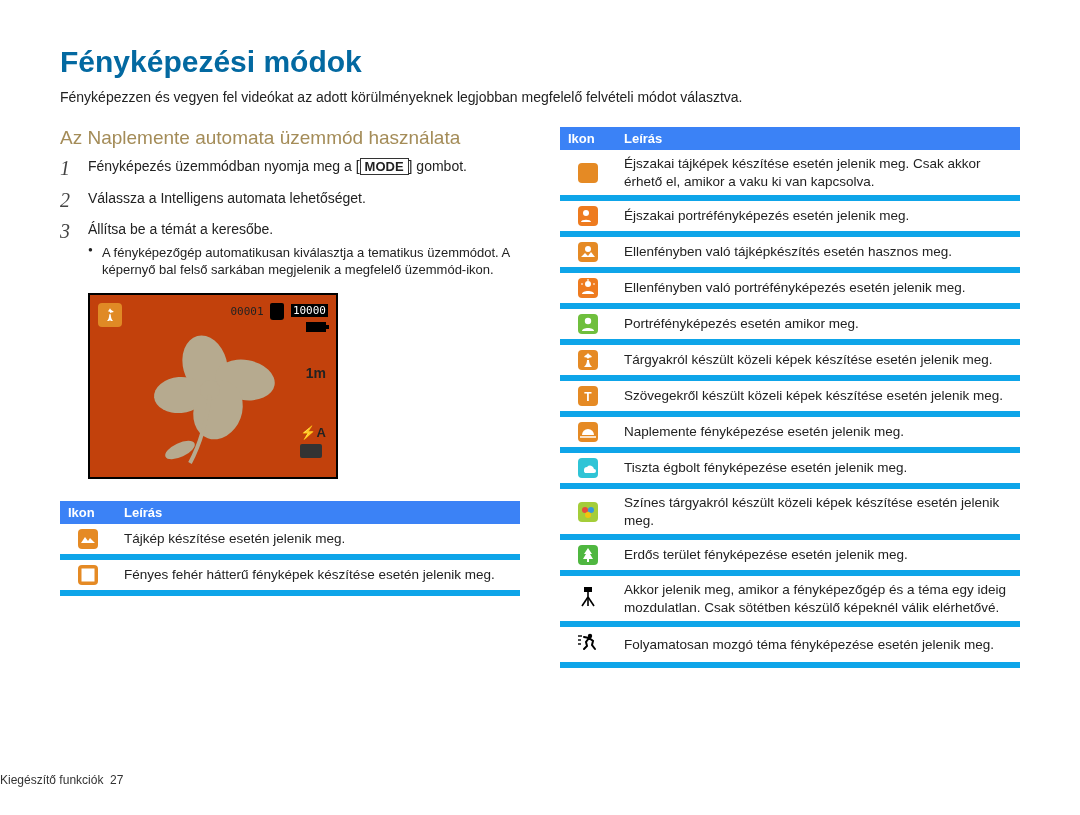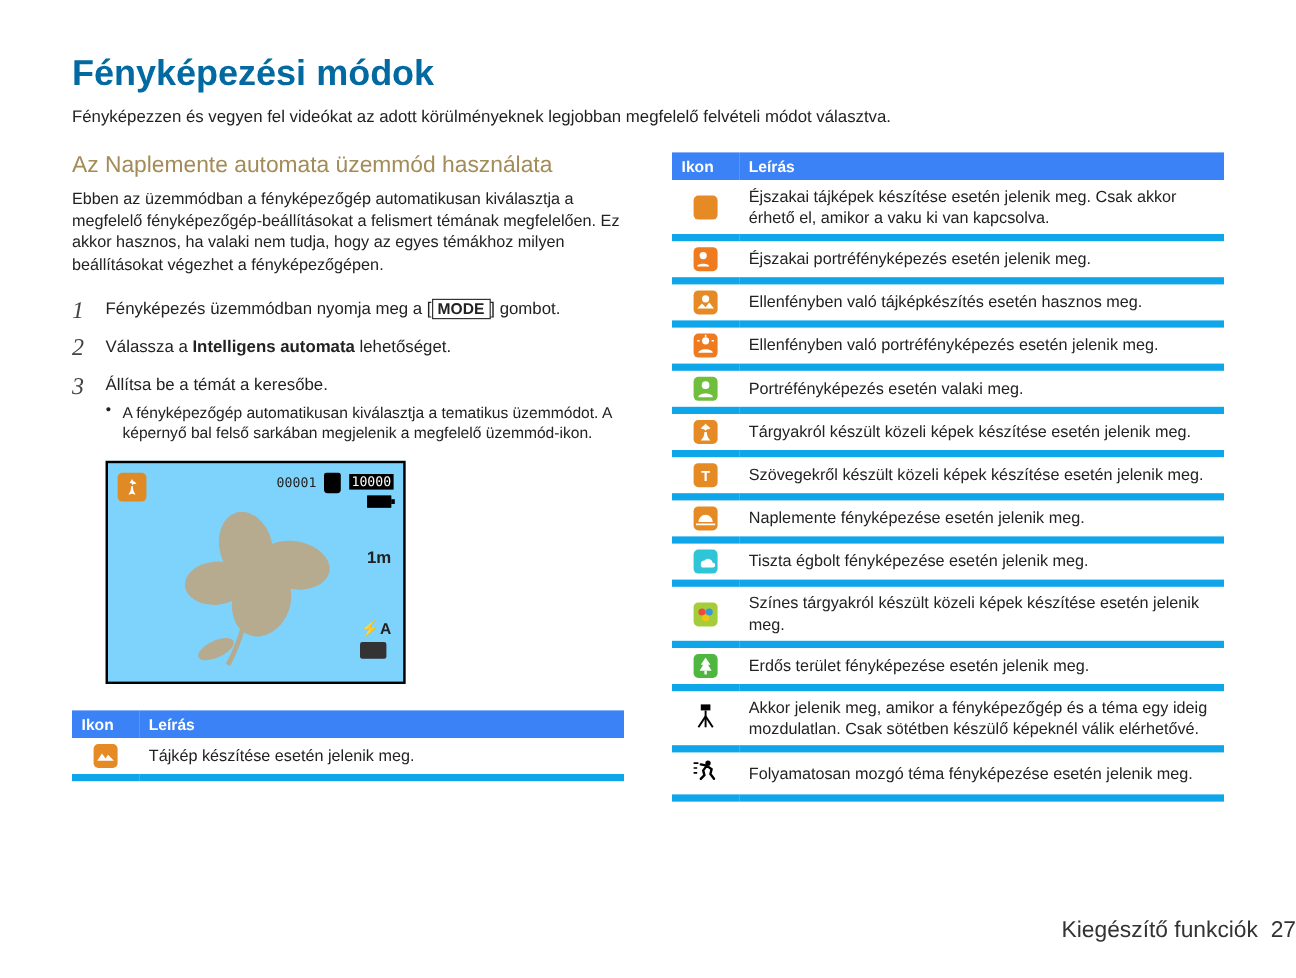--- a/index.html
+++ b/index.html
@@ -60,21 +60,21 @@
     font-style: italic;
     font-size: 20px;
     color: #444;
   }
   span.mode-key {
     border: 1px solid #333;
     padding: 0 4px;
     font-size: 13px;
     font-weight: bold;
   }
-  .bold { font-weight: bold; }
+  .bold { font-weight: normal; }
   ul.bullets {
     list-style: none;
     margin-top: 4px;
   }
   ul.bullets > li {
     position: relative;
     padding-left: 14px;
     font-size: 13px;
     line-height: 1.35;
   }
@@ -87,21 +87,21 @@
   }
 
   
   .preview {
     border: 2px solid #000;
     width: 250px;
     height: 186px;
     margin: 14px 0 22px 28px;
     position: relative;
     padding: 6px;
-    background: #7dd3fc;
+    background: #c2410c;
   }
   .preview .mode-icon {
     position: absolute;
     left: 8px; top: 8px;
     width: 24px; height: 24px;
     background: #e08a25;
     border-radius: 4px;
     display: flex; align-items: center; justify-content: center;
   }
   .preview .flower {
@@ -206,36 +206,35 @@
     color: #000;
     font-size: 18px;
     font-weight: bold;
     line-height: 1;
   }
 
   .footer {
     position: absolute;
     bottom: 28px;
     left: 0; right: 0;
-    text-align: right;
-    font-size: 19px;
+    text-align: left;
+    font-size: 12px;
     color: #333;
   }
 </style>
 </head>
 <body>
 
 <h1 class="main-title">Fényképezési módok</h1>
 <p class="lead">Fényképezzen és vegyen fel videókat az adott körülményeknek legjobban megfelelő felvételi módot választva.</p>
 
 <div class="columns">
 
   <div class="col">
     <h2 class="section-title">Az Naplemente automata üzemmód használata</h2>
-    <p class="section-intro">Ebben az üzemmódban a fényképezőgép automatikusan kiválasztja a megfelelő fényképezőgép-beállításokat a felismert témának megfelelően. Ez akkor hasznos, ha valaki nem tudja, hogy az egyes témákhoz milyen beállításokat végezhet a fényképezőgépen.</p>
 
     <ol class="steps">
       <li>
         <span class="num">1</span>
         <span>Fényképezés üzemmódban nyomja meg a </span>[<span class="mode-key">MODE</span>]<span> gombot.</span>
       </li>
       <li>
         <span class="num">2</span>
         <span>Válassza a </span><span class="bold">Intelligens automata</span><span> lehetőséget.</span>
       </li>
@@ -283,20 +282,26 @@
           <tr>
         <th>Ikon</th>
         <th>Leírás</th>
       </tr>
       <tr>
         <td class="ic"><span class="sq c-orange"><svg width="20" height="20" viewBox="0 0 20 20">
                   <path fill="#fff" d="M3 14l4-6 3 4 2-3 5 5z"></path>
                 </svg></span></td>
         <td>Tájkép készítése esetén jelenik meg.</td>
       </tr>
+      <tr>
+        <td class="ic"><span class="sq c-orange"><svg width="20" height="20" viewBox="0 0 20 20">
+                  <rect x="4" y="4" width="12" height="12" fill="#fff" stroke="#fff"></rect>
+                </svg></span></td>
+        <td>Fényes fehér hátterű fényképek készítése esetén jelenik meg.</td>
+      </tr>
     </tbody>
       </table>
   </div>
 
   <div class="col">
     <table class="icon-table">
       <tbody>
           <tr>
         <th>Ikon</th>
         <th>Leírás</th>
@@ -331,21 +336,21 @@
                     <line x1="15" y1="6" x2="17" y2="6"></line>
                   </g>
                 </svg></span></td>
         <td>Ellenfényben való portréfényképezés esetén jelenik meg.</td>
       </tr>
       <tr>
         <td class="ic"><span class="sq c-green"><svg width="20" height="20" viewBox="0 0 20 20">
                   <circle cx="10" cy="7" r="3.2" fill="#fff"></circle>
                   <path fill="#fff" d="M4 17c0-4 12-4 12 0z"></path>
                 </svg></span></td>
-        <td>Portréfényképezés esetén valaki meg.</td>
+        <td>Portréfényképezés esetén amikor meg.</td>
       </tr>
       <tr>
         <td class="ic"><span class="sq c-orange"><svg width="20" height="20" viewBox="0 0 20 20">
                   <path fill="#fff" d="M10 3c1 2 3 2 4 4-2 1-3 0-4 2-1-2-2-1-4-2 1-2 3-2 4-4zM9 10c0 3-1 5-3 7h8c-2-2-3-4-3-7z"></path>
                 </svg></span></td>
         <td>Tárgyakról készült közeli képek készítése esetén jelenik meg.</td>
       </tr>
       <tr>
         <td class="ic"><span class="sq c-orange"><svg width="20" height="20" viewBox="0 0 20 20">
                   <text x="10" y="15" font-size="12" text-anchor="middle" fill="#fff" font-weight="bold">T</text>

